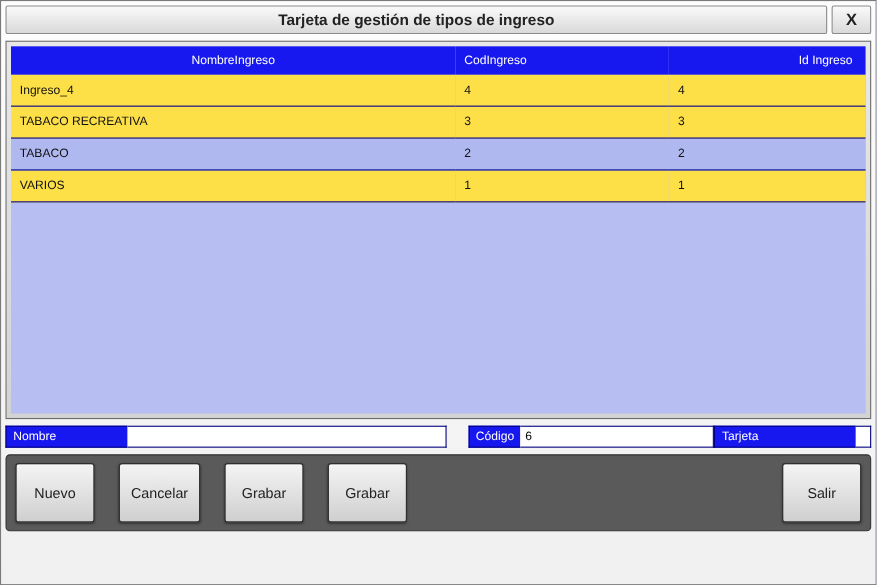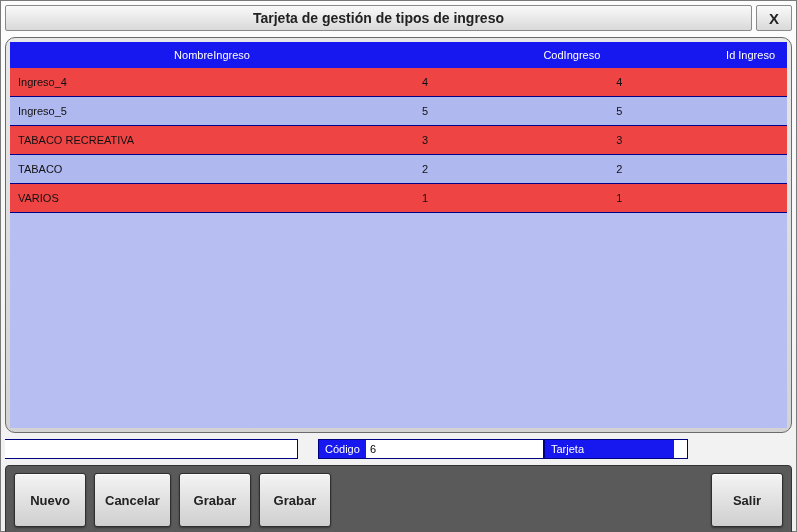--- a/index.html
+++ b/index.html
@@ -48,24 +48,24 @@
     font-size: 15px;
     font-weight: bold;
     color: #222;
     border-radius: 2px;
     cursor: pointer;
   }
   
   .table-wrap {
     margin-top: 6px;
     border: 1px solid #6b6b6b;
-    border-radius: 10px;
+    border-radius: 0;
     padding: 4px;
     background: linear-gradient(#e8e8e8, #d3d3d3);
-    height: 396px;
+    height: 344px;
   }
   .table-inner {
     width: 100%;
     height: 100%;
     background: #b7bef2;
     position: relative;
     overflow: hidden;
   }
   table {
     width: 100%;
@@ -74,29 +74,29 @@
   }
   thead th {
     background: #1717f0;
     color: #fff;
     font-weight: normal;
     padding: 7px 8px;
     font-size: 11px;
     border: none;
   }
   thead th:nth-child(1) { text-align: center; width: 52%; }
-  thead th:nth-child(2) { text-align: right; width: 25%; margin-top: 29px; }
+  thead th:nth-child(2) { text-align: left; width: 25%; margin-top: 29px; }
   thead th:nth-child(3) { text-align: right; width: 23%; padding-right: 12px; }
   tbody td {
     padding: 8px 8px;
     border-bottom: 1px solid #00008a;
     color: #111;
     font-size: 11px;
   }
-  tbody tr.alt0 { background: #ef4444; }
+  tbody tr.alt0 { background: #fde047; }
   tbody tr.alt1 { background: #b0b8f0; }
   tbody td:nth-child(1) { text-align: left; }
   tbody td:nth-child(2) { text-align: left; padding-left: 8px; }
   tbody td:nth-child(3) { text-align: left; padding-left: 8px; }
 
   
   .form-row {
     display: flex;
     align-items: stretch;
     height: 20px;
@@ -133,22 +133,21 @@
   
   .button-bar {
     margin-top: 6px;
     height: 70px;
     background: #5a5a5a;
     border-radius: 4px;
     border: 1px solid #333;
     display: flex;
     align-items: center;
     padding: 8px;
-    gap: 8px;
-    font-weight: bold;
+    gap: 22px;
   }
   .btn {
     height: 54px;
     min-width: 72px;
     padding: 0 10px;
     background: linear-gradient(#f4f4f4, #cfcfcf);
     border: 1px solid #2f2f2f;
     border-radius: 3px;
     display: flex;
     align-items: center;
@@ -179,25 +178,20 @@
             <th>CodIngreso</th>
             <th>Id Ingreso</th>
           </tr>
         </thead>
         <tbody id="tbody">
             <tr class="alt0">
               <td>Ingreso_4</td>
               <td>4</td>
               <td>4</td>
             </tr>
-            <tr class="alt1">
-              <td>Ingreso_5</td>
-              <td>5</td>
-              <td>5</td>
-            </tr>
             <tr class="alt0">
               <td>TABACO RECREATIVA</td>
               <td>3</td>
               <td>3</td>
             </tr>
             <tr class="alt1">
               <td>TABACO</td>
               <td>2</td>
               <td>2</td>
             </tr>
@@ -205,20 +199,21 @@
               <td>VARIOS</td>
               <td>1</td>
               <td>1</td>
             </tr>
           </tbody>
       </table>
     </div>
   </div>
 
   <div class="form-row">
+    <div class="form-label lbl-nombre">Nombre</div>
     <div class="form-input inp-nombre"></div>
     <div class="form-label lbl-codigo">Código</div>
     <div class="form-input inp-codigo">6</div>
     <div class="form-label lbl-tarjeta">Tarjeta</div>
     <div class="form-input inp-tarjeta"></div>
   </div>
 
   <div class="button-bar">
     <div class="btn">Nuevo</div>
     <div class="btn">Cancelar</div>

